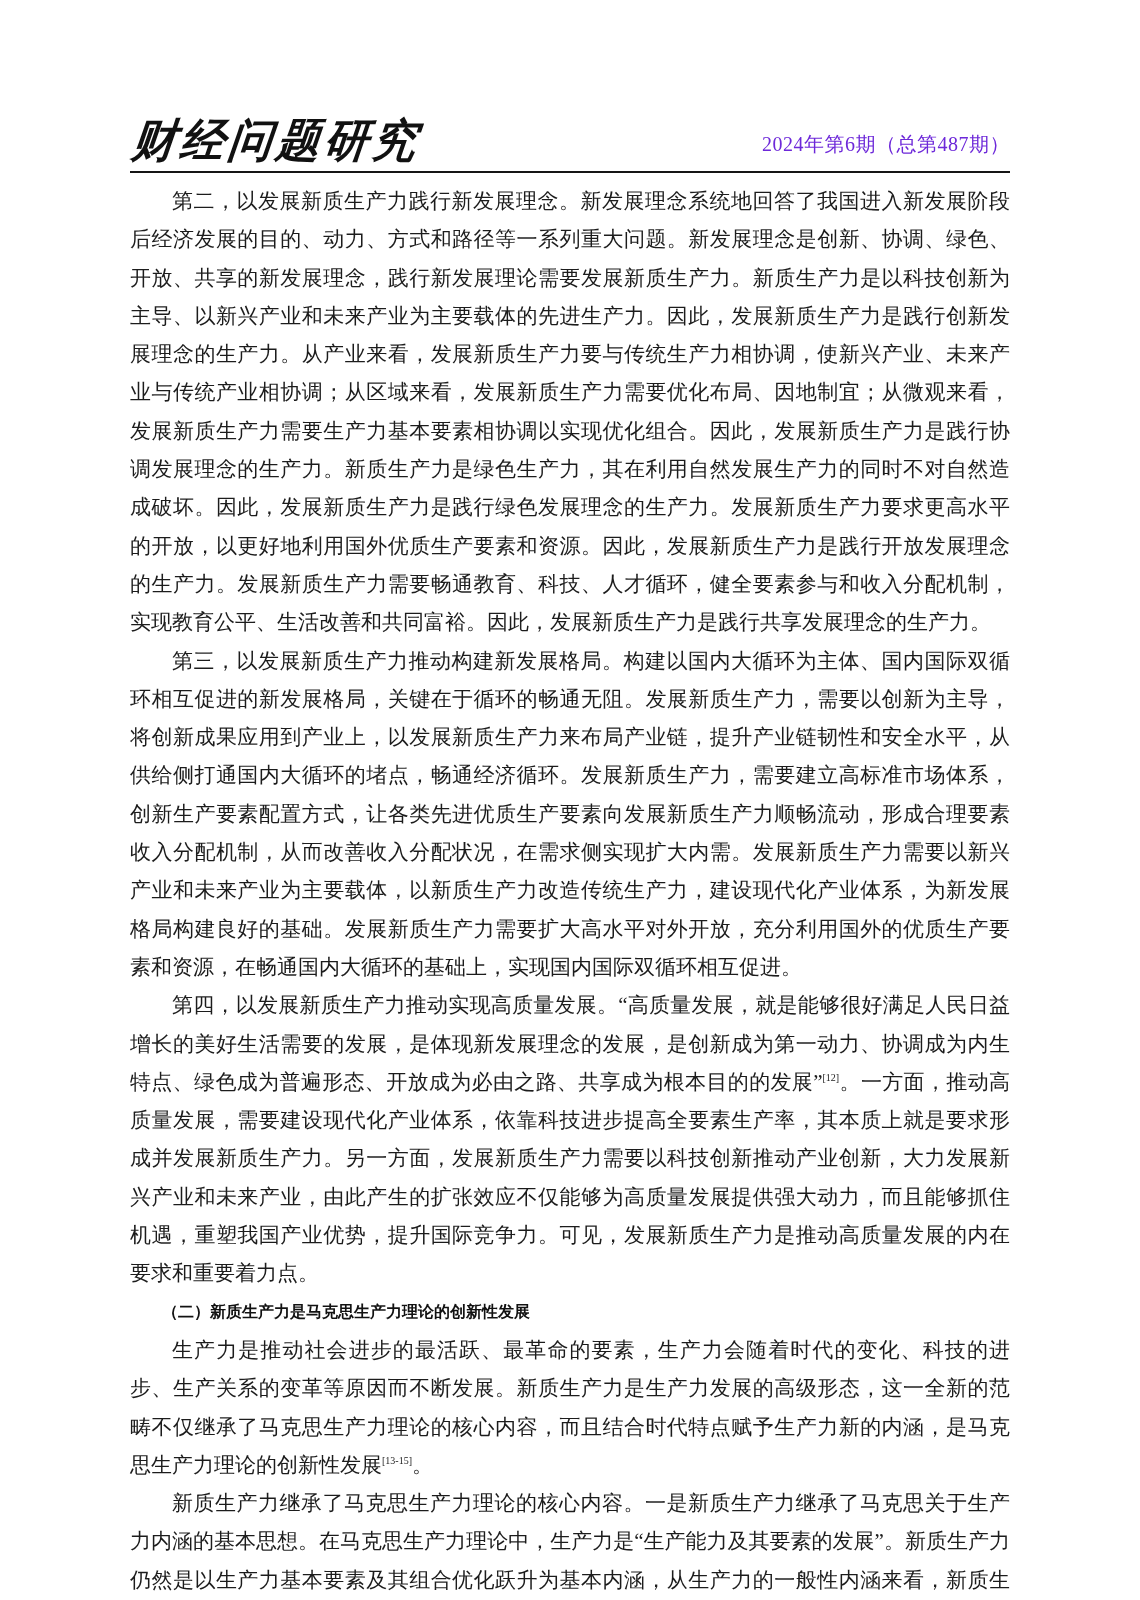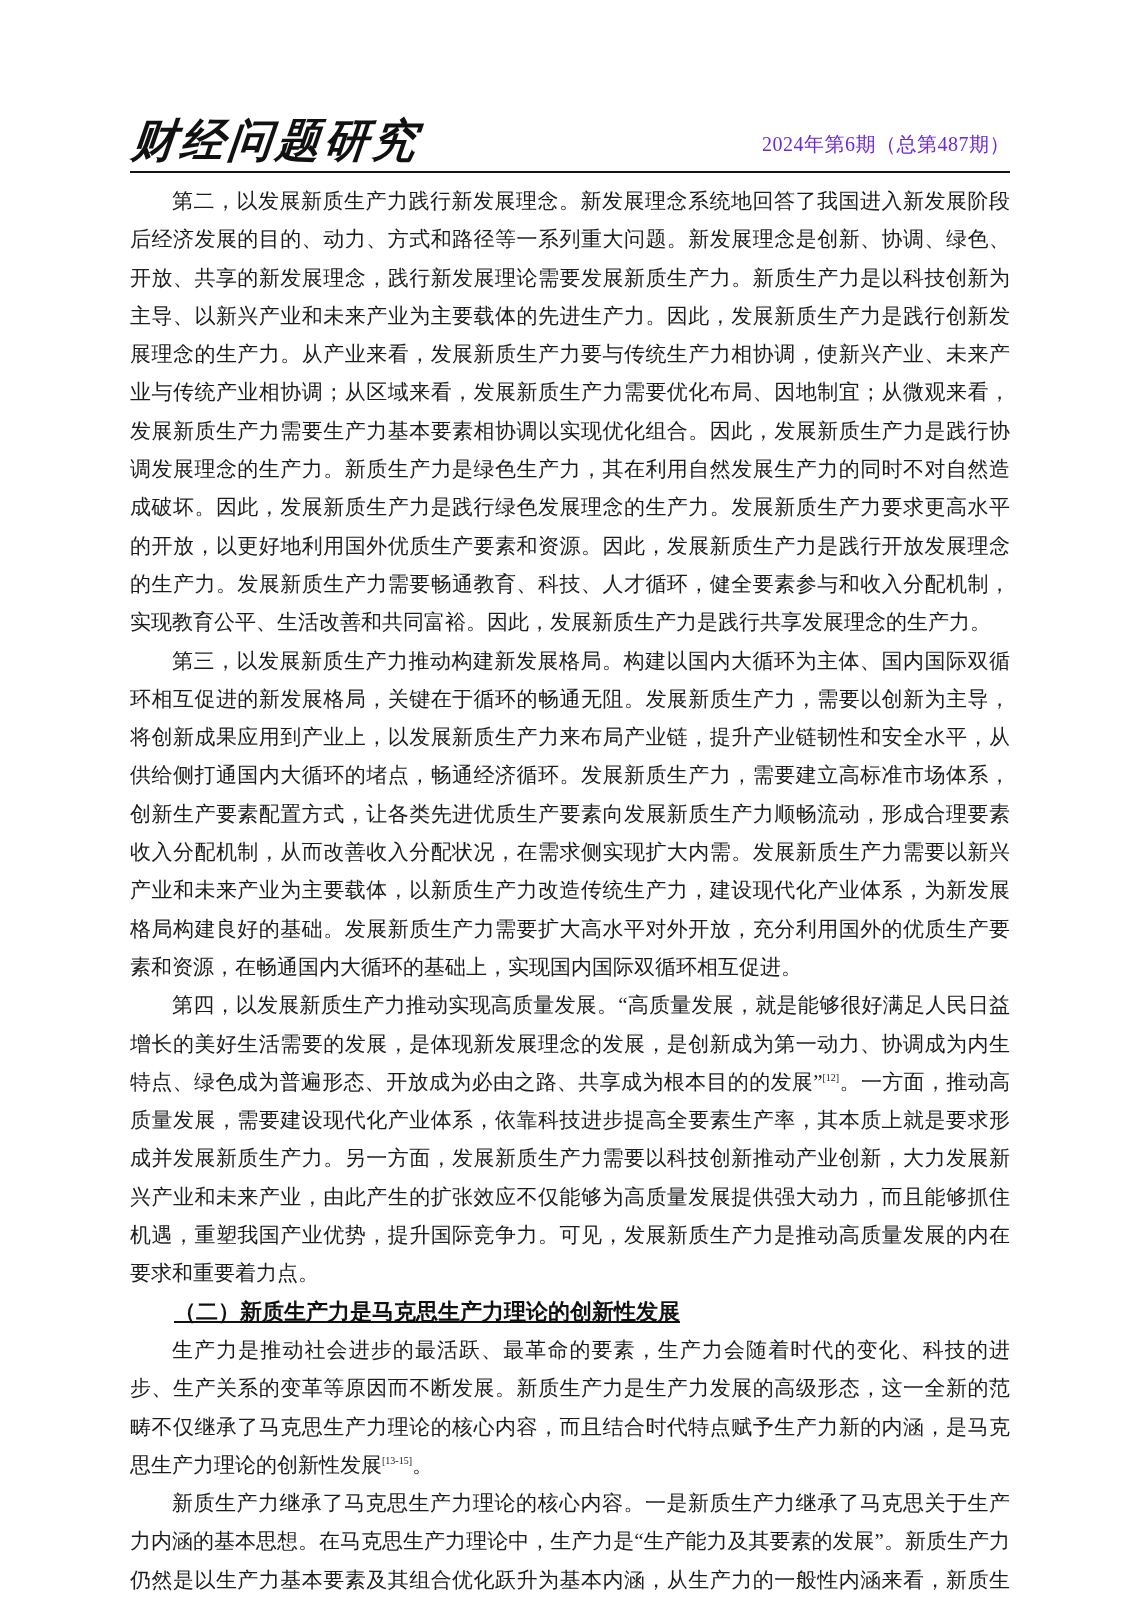--- a/index.html
+++ b/index.html
@@ -54,25 +54,24 @@
   .article p {
     margin: 0;
     padding: 0;
   }
   .article p.indent {
     text-indent: 2em;
   }
   .section-heading {
     font-family: "Liberation Sans", "DejaVu Sans", sans-serif;
     font-weight: bold;
-    font-size: 22px;
+    font-size: 16px;
     line-height: 38.3px;
     text-indent: 2em;
     color: #111111;
-    text-decoration: underline;
   }
   sup.cite {
     font-size: 10px;
     line-height: 0;
     vertical-align: super;
     letter-spacing: 0;
     white-space: nowrap;
   }
 </style>
 </head>

